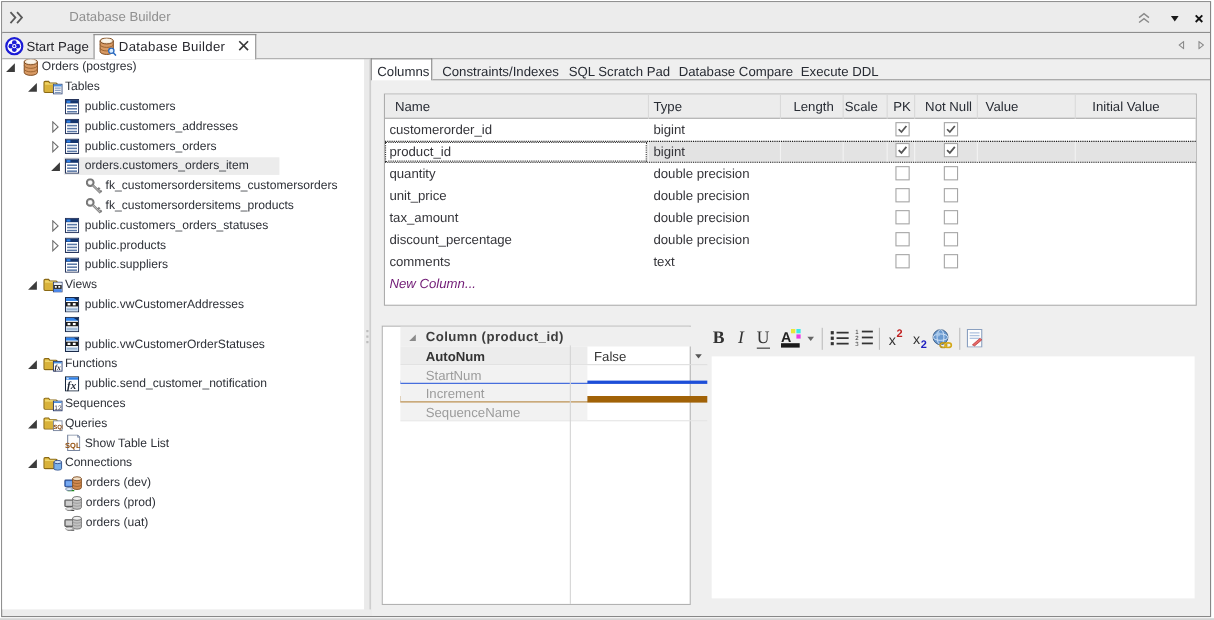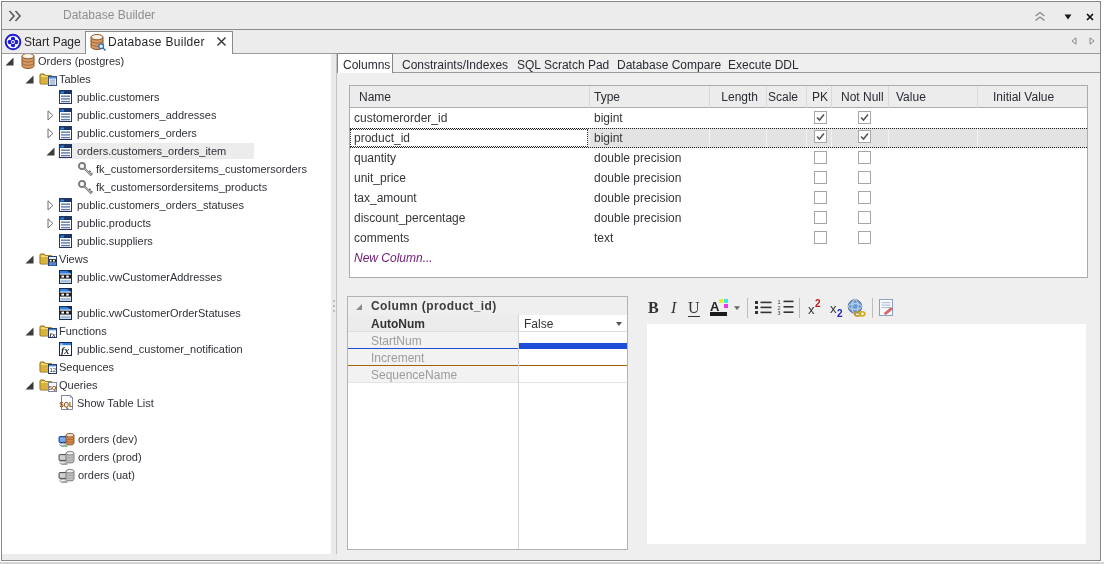--- a/index.html
+++ b/index.html
@@ -25,21 +25,21 @@
 .gh { position:absolute; top:4px; font-size:12px; color:#282c34; }
 .gv { position:absolute; top:0; width:1px; height:22px; background:#d9d9d9; }
 .grow { position:absolute; left:0; width:737px; height:20px; }
 .gname { position:absolute; left:4px; top:3px; font-size:12px; color:#35353a; }
 .gtype { position:absolute; left:244px; top:3px; font-size:12px; color:#35353a; }
 .cb { position:absolute; top:3px; width:13px; height:13px; background:#fff; border:1px solid #a6a6a6; }
 #selrow { position:absolute; left:0px; top:42px; width:737px; height:20px; background:#e3e3e3; border-top:1px dotted #1a1a1a; border-bottom:1px dotted #1a1a1a; }
 .selv { position:absolute; top:0; width:1px; height:18px; background:#f2f2f2; }
 #proppanel { position:absolute; left:347px; top:296px; width:281px; height:254px; background:#fff; border:1px solid #b2b2b2; }
 #propsep { position:absolute; left:170px; top:17px; width:1px; height:235px; background:#d4d4d4; }
-.prow { position:absolute; left:0; width:279px; height:17px; }
+.prow { position:absolute; left:16px; width:279px; height:17px; }
 .plabel { position:absolute; left:23px; top:2px; font-size:12px; }
 #editor { position:absolute; left:647px; top:324px; width:439px; height:220px; background:#fff; }
 #toolbar { position:absolute; left:645px; top:296px; width:441px; height:26px; }
 .tsep { position:absolute; top:2px; width:1px; height:20px; background:#bdbdbd; }
 </style>
 </head>
 <body>
 <svg width="0" height="0" style="position:absolute">
 <defs>
 <symbol id="icoDb" viewBox="0 0 14 16">
@@ -357,20 +357,32 @@
   <svg class="tico" style="left:46px;top:6px" width="9" height="10">
         <use href="#badgeQ"></use>
       </svg>
   <span class="ttxt" style="left:57px">Queries</span>
 </div>
 <div class="treerow" style="top:340px;left:0;width:329px">
   <svg class="tico" style="left:57px;top:1px" width="14" height="15">
         <use href="#icoSql"></use>
       </svg>
   <span class="ttxt" style="left:75px">Show Table List</span>
+</div>
+<div class="treerow" style="top:358px;left:0;width:329px">
+  <svg class="ttri" style="left:23px" width="9" height="9">
+        <use href="#triExp"></use>
+      </svg>
+  <svg class="tico" style="left:37px;top:2px" width="14" height="13">
+        <use href="#icoFolder"></use>
+      </svg>
+  <svg class="tico" style="left:46px;top:6px" width="9" height="10">
+        <use href="#badgeConn"></use>
+      </svg>
+  <span class="ttxt" style="left:57px">Connections</span>
 </div>
 <div class="treerow" style="top:376px;left:0;width:329px">
   <svg class="tico" style="left:56px;top:1px" width="17" height="17">
         <use href="#icoConn"></use>
       </svg>
   <span class="ttxt" style="left:76px">orders (dev)</span>
 </div>
 <div class="treerow" style="top:394px;left:0;width:329px">
   <svg class="tico" style="left:56px;top:1px" width="17" height="17">
         <use href="#icoConnG"></use>
@@ -499,25 +511,25 @@
     <div class="plabel" style="font-weight:bold;color:#3d3d3d;letter-spacing:0.4px">Column (product_id)</div>
   </div>
   <div class="prow" style="top:18px;border-bottom:1px solid #dedede">
     <div class="abs" style="left:0;top:0;width:170px;height:16px;background:#ececec"></div>
     <div class="plabel" style="font-weight:bold;color:#333">AutoNum</div>
     <div class="abs" style="left:176px;top:2px;font-size:12px;color:#333">False</div>
     <svg class="abs" style="left:267px;top:6px" width="8" height="6" viewBox="0 0 8 6">
         <path d="M1 1 L7 1 L4 5 Z" fill="#555"></path>
       </svg>
   </div>
-  <div class="prow" style="top:35px;border-bottom:6px solid #1d4ed8">
+  <div class="prow" style="top:35px;border-bottom:3px solid #1d4ed8">
     <div class="abs" style="left:0;top:0;width:170px;height:16px;background:#f2f2f2"></div>
     <div class="plabel" style="color:#9c9c9c">StartNum</div>
   </div>
-  <div class="prow" style="top:52px;border-bottom:1px solid #a16207">
+  <div class="prow" style="top:52px;border-bottom:6px solid #a16207">
     <div class="abs" style="left:0;top:0;width:170px;height:16px;background:#f2f2f2"></div>
     <div class="plabel" style="color:#9c9c9c">Increment</div>
   </div>
   <div class="prow" style="top:69px;border-bottom:1px solid #e4e4e4">
     <div class="abs" style="left:0;top:0;width:170px;height:16px;background:#f2f2f2"></div>
     <div class="plabel" style="color:#9c9c9c">SequenceName</div>
   </div>
   <div id="propsep"></div>
 </div>
 

